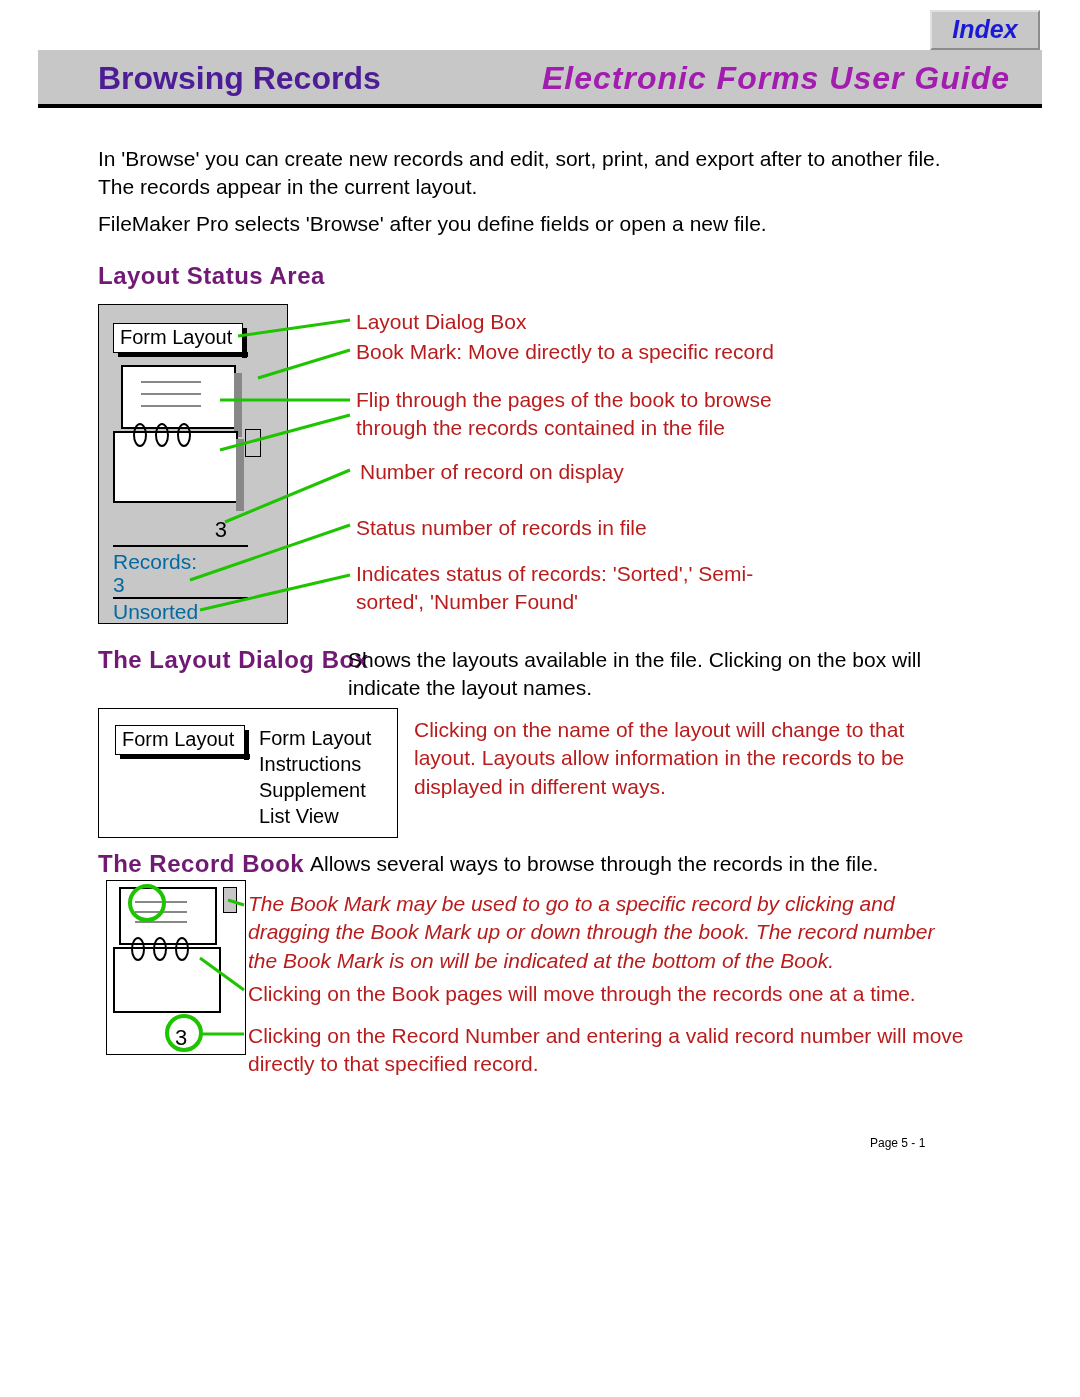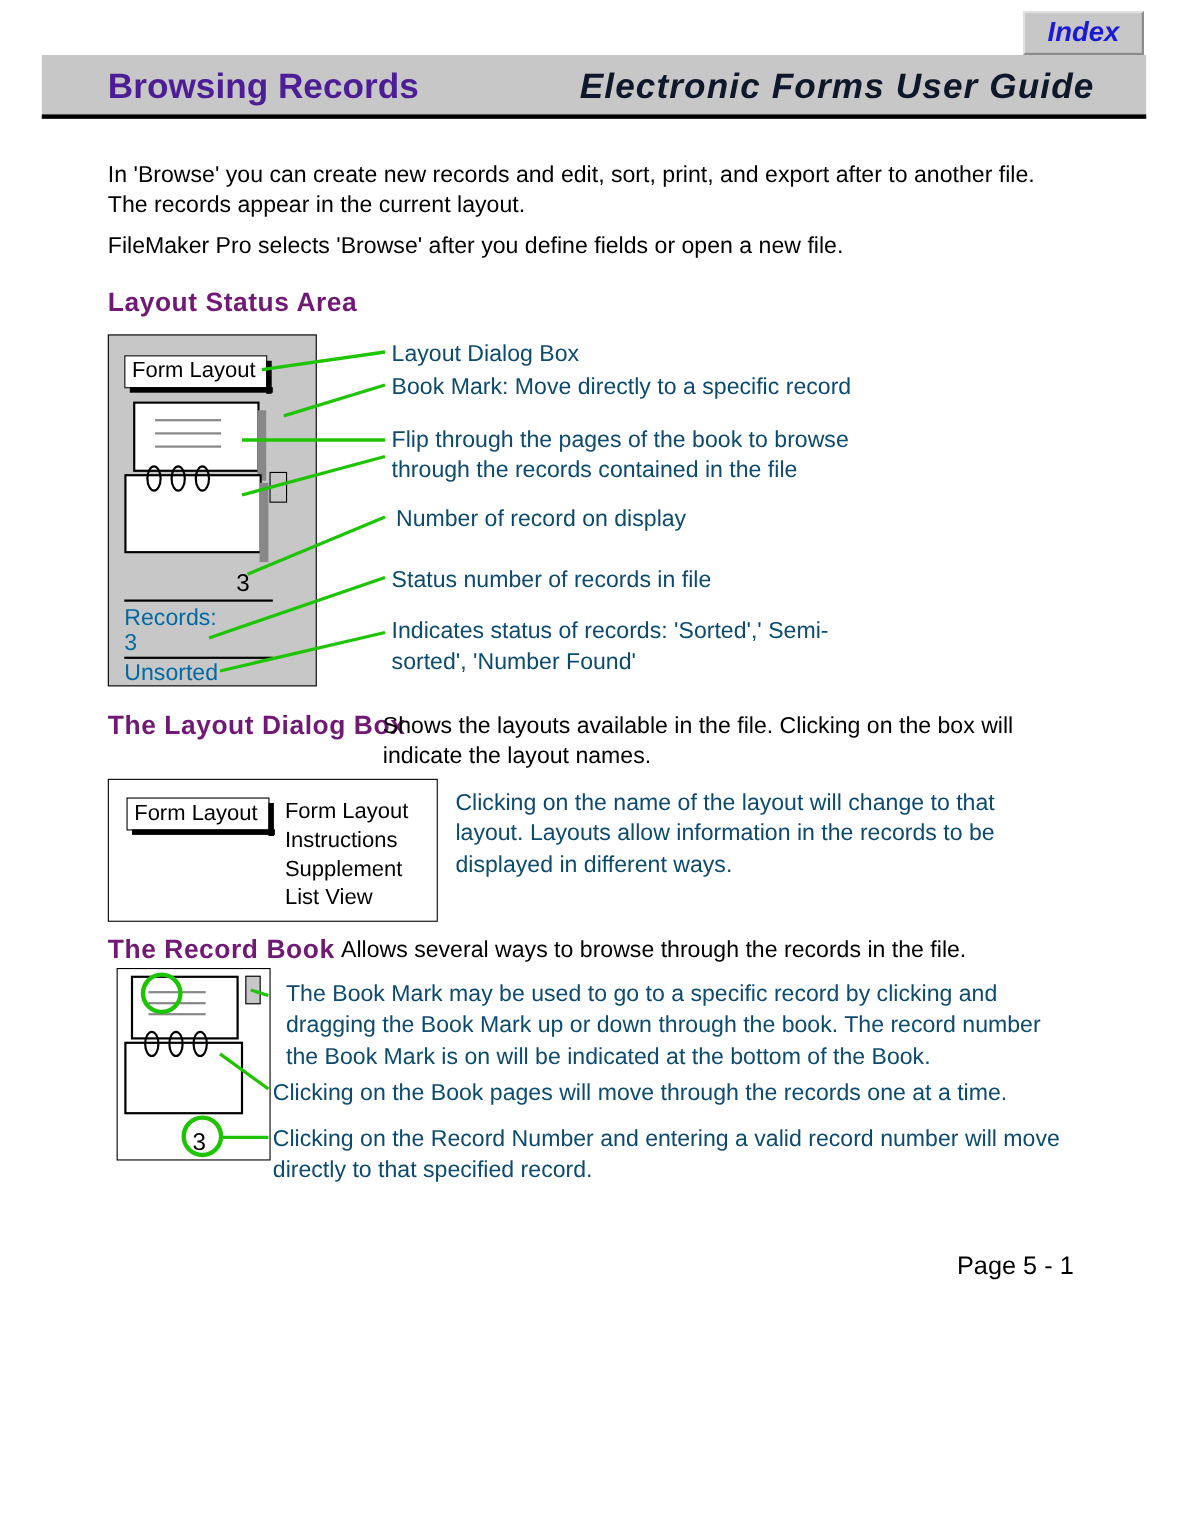--- a/index.html
+++ b/index.html
@@ -39,41 +39,41 @@
   .section-title {
     font-size: 32px;
     font-weight: bold;
     color: #4c1d95;
     display: inline-block;
   }
   .guide-title {
     font-size: 32px;
     font-weight: bold;
     font-style: italic;
-    color: #0f172a;
+    color: #a21caf;
     float: right;
     letter-spacing: 1px;
-    margin-right: 27px;
+    margin-right: 12px;
   }
   .body-text {
     position: absolute;
     font-size: 21px;
     color: #000;
     line-height: 1.35;
   }
   .red-heading {
     position: absolute;
     color: #701a75;
     font-weight: bold;
     font-size: 24px;
     letter-spacing: 0.5px;
   }
   .blue-note {
     position: absolute;
-    color: #0c4a6e;
+    color: #b91c1c;
     font-size: 21px;
     line-height: 1.35;
   }
   
   .status-panel {
     position: absolute;
     left: 98px;
     top: 304px;
     width: 190px;
     height: 320px;
@@ -355,17 +355,17 @@
 
 <div class="green-circle" style="left:128px;top:884px;"></div>
 <div class="green-circle" style="left:165px;top:1014px;"></div>
 
 <svg class="callout" style="left:0;top:0;width:1080px;height:1200px;position:absolute;pointer-events:none">
   <line x1="228" y1="900" x2="244" y2="905"></line>
   <line x1="200" y1="958" x2="244" y2="990"></line>
   <line x1="202" y1="1034" x2="244" y2="1034"></line>
 </svg>
 
-<div class="blue-note" style="left:260px; top:890px; width:720px;">The Book Mark may be used to go to a specific record by clicking and dragging the Book Mark up or down through the book. The record number the Book Mark is on will be indicated at the bottom of the Book.</div>
+<div class="blue-note" style="left:248px; top:890px; width:720px;font-style:italic;">The Book Mark may be used to go to a specific record by clicking and dragging the Book Mark up or down through the book. The record number the Book Mark is on will be indicated at the bottom of the Book.</div>
 <div class="blue-note" style="left:248px; top:980px; width:720px;">Clicking on the Book pages will move through the records one at a time.</div>
 <div class="blue-note" style="left:248px; top:1022px; width:720px;">Clicking on the Record Number and entering a valid record number will move directly to that specified record.</div>
 
-<div class="body-text" style="left:870px; top:1135px; font-size:23px;">Page  5 - 1</div>
+<div class="body-text" style="left:870px; top:1135px; font-size:12px;">Page  5 - 1</div>
 
 </body></html>

